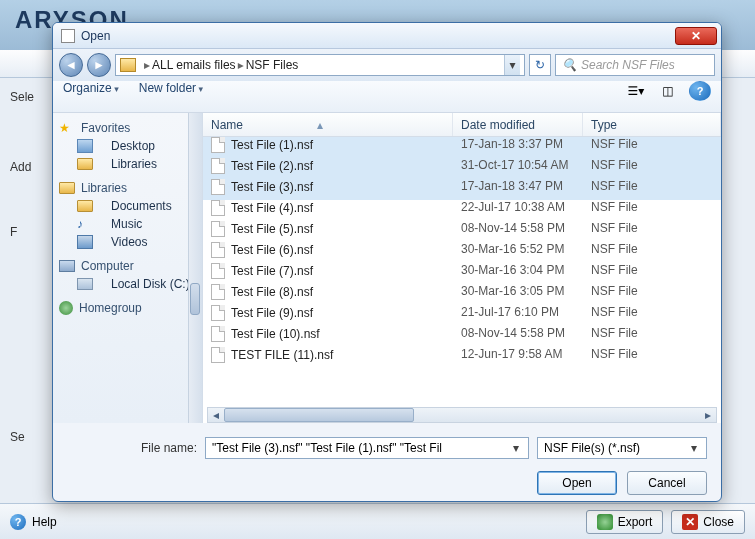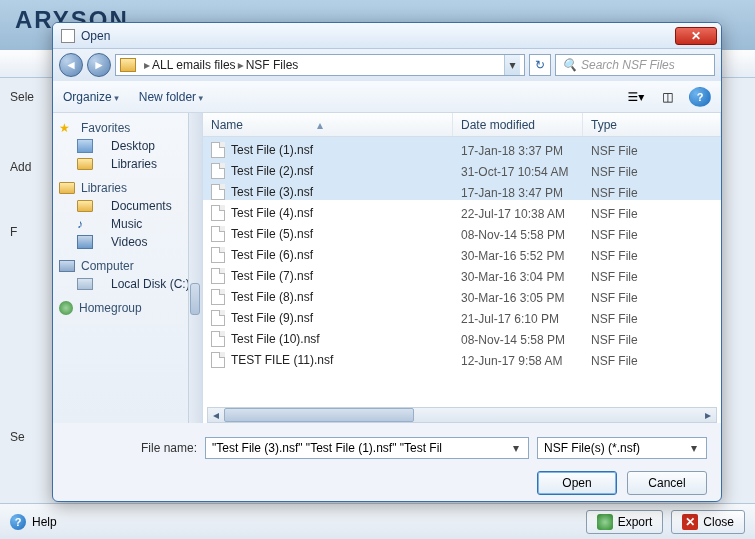--- a/index.html
+++ b/index.html
@@ -22,21 +22,21 @@
 
   .navrow { height: 32px; background: linear-gradient(to bottom,#edf3fa,#dde8f4); display: flex; align-items: center; padding: 0 6px; gap: 4px; }
   .navbtn { width: 24px; height: 24px; border-radius: 50%; background: radial-gradient(circle at 30% 30%, #bcd3ec, #5d85b5); border: 1px solid #456a96; display: flex; align-items: center; justify-content: center; color: #fff; cursor: pointer; }
   .breadcrumb { flex: 1; height: 22px; background: #fff; border: 1px solid #8ea9c6; display: flex; align-items: center; padding: 0 4px; font-size: 12px; color: #222; overflow: hidden;}
   .breadcrumb .folder-ic { width: 16px; height: 14px; background: linear-gradient(to bottom,#ffe9a6,#e8b74b); border: 1px solid #b58a2a; margin-right: 6px; position: relative; }
   .breadcrumb .sep { margin: 0 2px; color: #666; }
   .breadcrumb .drop { margin-left: auto; width: 16px; text-align: center; color: #444; background: linear-gradient(to bottom,#eaf2fa,#d1e1f0); border-left: 1px solid #b4c7db; height: 100%; line-height: 20px; cursor: pointer; }
   .refresh { width: 22px; height: 22px; border: 1px solid #8ea9c6; background: #fff; color: #2a63a6; display: flex; align-items: center; justify-content: center; cursor: pointer; }
   .search { width: 160px; height: 22px; border: 1px solid #8ea9c6; background: #fff; color: #9a9a9a; padding: 0 6px; font-style: italic; display: flex; align-items: center; gap: 4px; }
 
-  .toolbar2 { height: 32px; background: linear-gradient(to bottom,#f8fbfe,#e9f0f8); border-bottom: 1px solid #cfd9e6; display: flex; align-items: center; padding: 0 10px; gap: 20px; }
+  .toolbar2 { height: 32px; background: linear-gradient(to bottom,#f8fbfe,#e9f0f8); border-bottom: 1px solid #cfd9e6; display: flex; padding: 0 10px; gap: 20px; }
   .toolbar2 .org { color: #23456e; cursor: pointer; }
   .toolbar2 .org::after { content: " ▾"; font-size: 9px; color: #4a6281; }
   .toolbar2 .right-tools { margin-left: auto; display: flex; gap: 10px; }
   .toolbar2 .tool { width: 22px; height: 20px; border: 1px solid transparent; display:flex; align-items:center; justify-content:center; cursor:pointer; }
 
   .body { display: flex; height: 310px; }
   .navpane { width: 150px; background: linear-gradient(to bottom,#f4f7fb,#e8eff7); border-right: 1px solid #d3dde9; padding: 6px 0; overflow-y: auto; position: relative; }
   .nav-scroll { position:absolute; right:0; top:0; bottom:0; width:14px; background: linear-gradient(to right,#e6ecf4,#d6e0ec); border-left:1px solid #c6d2e0; }
   .nav-thumb { position:absolute; right:2px; top:170px; width:10px; height:32px; background: linear-gradient(to bottom,#d3deec,#b0c3da); border:1px solid #90a8c4; border-radius:3px; }
   .nav-group { font-size: 12px; margin-bottom: 6px; }
@@ -49,21 +49,21 @@
   .ic-home { background: radial-gradient(circle,#9cd49c,#3a8c3a); width:14px; height:14px; border-radius:50%; }
   .ic-comp { background: linear-gradient(to bottom,#c9daee,#8fabcd); border:1px solid #5e7da0; width:16px; height:12px; }
 
   .filepane { flex: 1; background: #fff; position: relative; }
   .cols { display: flex; height: 24px; background: linear-gradient(to bottom,#fdfefe,#eef3f8); border-bottom: 1px solid #d4dde8; font-size: 12px; color: #2b4765; }
   .col { padding: 4px 8px; border-right: 1px solid #e1e7ef; display: flex; align-items: center; gap: 4px; cursor: pointer; }
   .col.name { width: 250px; }
   .col.date { width: 130px; }
   .col.type { flex: 1; }
   .rows { overflow-y: auto; }
-  .row { display: flex; height: 21px; align-items: flex-end; font-size: 12px; color: #222; cursor: pointer; }
+  .row { display: flex; height: 21px; align-items: flex-start; font-size: 12px; color: #222; cursor: pointer; }
   .row.sel { background: #d6e8f8; }
   .row .cell { padding: 0 8px; white-space: nowrap; overflow: hidden; }
   .row .cell.name { width: 250px; display:flex; align-items:center; gap:6px; }
   .row .cell.date { width: 130px; color: #555; }
   .row .cell.type { flex: 1; color: #555; }
   .file-ic { width: 14px; height: 16px; background: #fff; border: 1px solid #b6b6b6; position: relative; }
   .file-ic::after { content:""; position:absolute; right:-1px; top:-1px; width:5px; height:5px; background:#eee; border-left:1px solid #b6b6b6; border-bottom:1px solid #b6b6b6; }
 
   .hscroll { position: absolute; left: 4px; right: 4px; bottom: 0; height: 16px; background: linear-gradient(to bottom,#eef3f8,#dde6f0); border: 1px solid #c8d3e0; display: flex; align-items: center; }
   .hscroll .arrow { width: 16px; height: 14px; text-align:center; color:#4a6281; cursor:pointer; }

